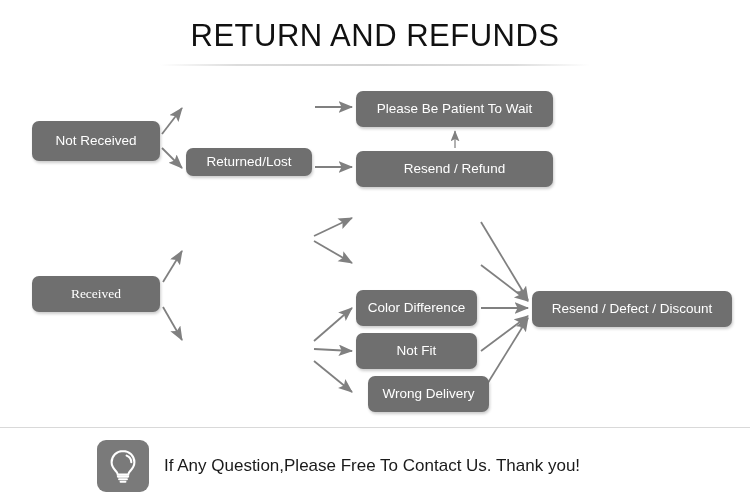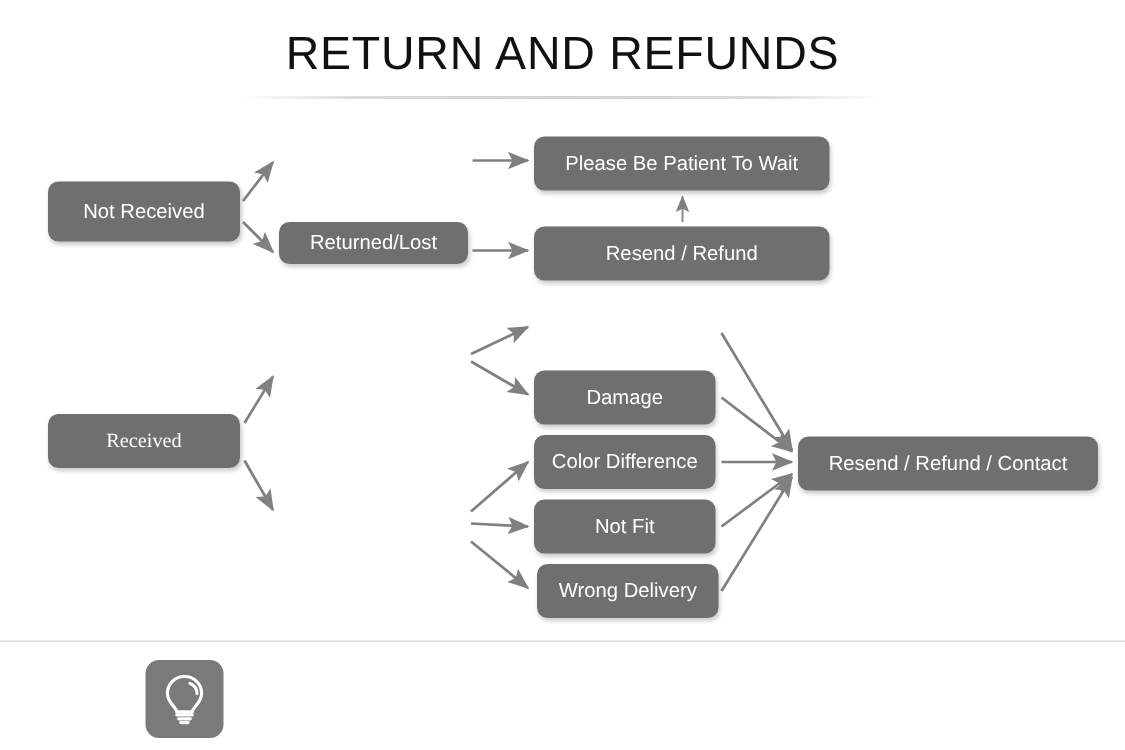--- a/index.html
+++ b/index.html
@@ -99,33 +99,33 @@
     <line x1="481" y1="308" x2="528" y2="308" stroke="#808080" stroke-width="1.8" marker-end="url(#ah)"></line>
     <line x1="481" y1="351" x2="528" y2="316" stroke="#808080" stroke-width="1.8" marker-end="url(#ah)"></line>
     <line x1="481" y1="394" x2="528" y2="318" stroke="#808080" stroke-width="1.8" marker-end="url(#ah)"></line>
   </svg>
 
   <div class="node" style="left: 32px; top: 121px; width: 128px; height: 40px;">Not Received</div>
   <div class="node" style="left: 186px; top: 148px; width: 126px; height: 28px;">Returned/Lost</div>
   <div class="node" style="left: 356px; top: 91px; width: 197px; height: 36px;">Please Be Patient To Wait</div>
   <div class="node" style="left: 356px; top: 151px; width: 197px; height: 36px;">Resend / Refund</div>
   <div class="node" style="left: 32px; top: 276px; width: 128px; height: 36px; font-family: Liberation Serif, serif;">Received</div>
-  <div class="node" style="left: 356px; top: 247px; width: 121px; height: 36px;">Damage</div>
   <div class="node" style="left: 356px; top: 290px; width: 121px; height: 36px;">Color Difference</div>
   <div class="node" style="left: 356px; top: 333px; width: 121px; height: 36px;">Not Fit</div>
-  <div class="node" style="left: 358px; top: 376px; width: 121px; height: 36px;">Wrong Delivery</div>
-  <div class="node" style="left: 532px; top: 291px; width: 200px; height: 36px;">Resend / Refund / Contact</div>
+  <div class="node" style="left: 368px; top: 376px; width: 121px; height: 36px;">Wrong Delivery</div>
+  <div class="node" style="left: 532px; top: 291px; width: 200px; height: 36px;">Resend / Defect / Discount</div>
 
   <div class="footer-rule"></div>
 
   <div class="footer">
     <div class="bulb-box">
       <svg width="34" height="38" viewBox="0 0 34 38" aria-hidden="true">
         <path d="M17 4 C10.6 4 5.6 9 5.6 15.2 C5.6 19.4 7.9 21.9 9.8 24 C11 25.3 11.6 26.2 11.8 27.6 L22.2 27.6 C22.4 26.2 23 25.3 24.2 24 C26.1 21.9 28.4 19.4 28.4 15.2 C28.4 9 23.4 4 17 4 Z" fill="none" stroke="#ffffff" stroke-width="2.1"></path>
         <path d="M11.9 29.6 L22.1 29.6" fill="none" stroke="#ffffff" stroke-width="2.1" stroke-linecap="round"></path>
         <path d="M13.1 32.2 L20.9 32.2" fill="none" stroke="#ffffff" stroke-width="2.1" stroke-linecap="round"></path>
         <path d="M14.6 34.7 L19.4 34.7" fill="none" stroke="#ffffff" stroke-width="2.1" stroke-linecap="round"></path>
         <path d="M20.6 8.6 C23.4 9.8 25.3 12.3 25.3 15.3" fill="none" stroke="#ffffff" stroke-width="2.1" stroke-linecap="round"></path>
       </svg>
     </div>
+    <div class="footer-text">If Any Question,Please Free To Contact Us. Thank you!</div>
   </div>
 
 </div>
 
 </body></html>

